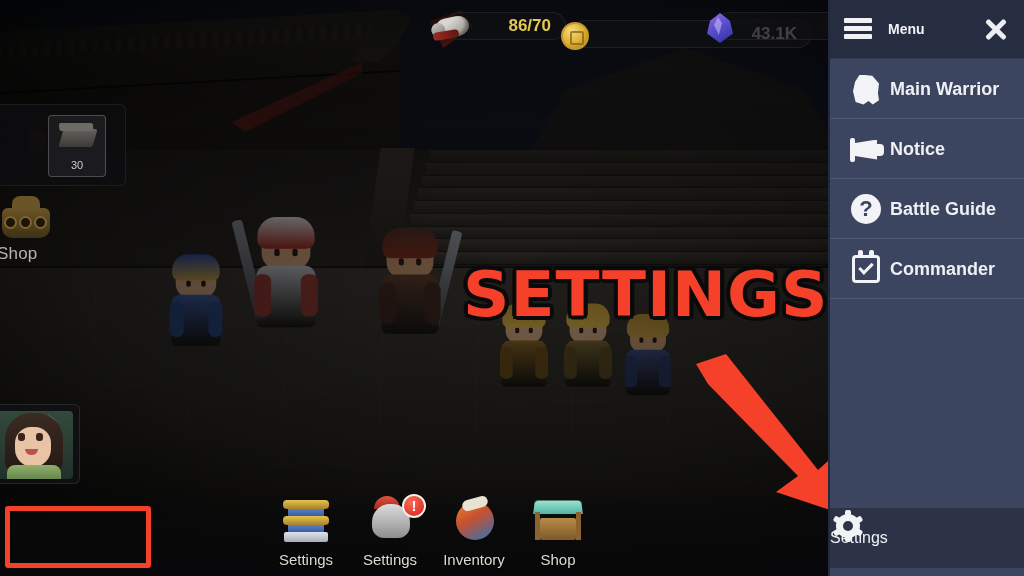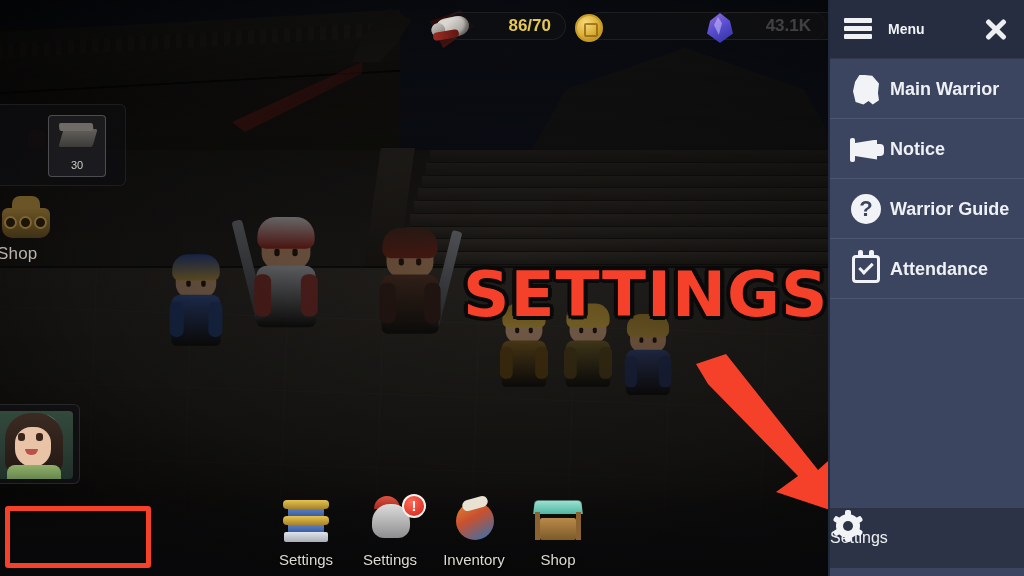--- a/index.html
+++ b/index.html
@@ -265,21 +265,21 @@
     content:""; position:absolute; left:-6px; top:3px;
     width:14px; height:14px; border-radius:50%;
     background:linear-gradient(160deg,#cfccc7,#7e7b77);
   }
   .horn-strap {
     position:absolute; left:0px; top:22px; width:26px; height:8px;
     background:linear-gradient(90deg,#9e2a22,#5e1713);
     border-radius:5px; transform:rotate(-10deg);
   }
 
-  #res-gold { left:586px; width:240px; }
+  #res-gold { left:572px; width:240px;margin-top:8px; }
   #res-gold .val { color:#efeae2; }
   .coin {
     position:absolute; left:2px; top:5px; width:28px; height:28px;
     border-radius:50%;
     background:radial-gradient(circle at 36% 30%, #f6dc7c 0%, #dcae36 55%, #a97c18 100%);
     border:2px solid #c69a26;
   }
   .coin:after{
     content:""; position:absolute; left:7px; top:7px; width:10px; height:10px;
     border:2px solid rgba(140,98,16,.75); border-radius:2px;
@@ -771,32 +771,32 @@
               <div class="nub"></div>
           </div>
         </div>
         <div class="m-label">Notice</div>
       </div>
 
       <div class="menu-row">
         <div class="m-ico">
           <div class="ico-question"></div>
         </div>
-        <div class="m-label">Warrior Guide</div>
+        <div class="m-label">Battle Guide</div>
       </div>
 
       <div class="menu-row">
         <div class="m-ico">
           <div class="ico-calendar">
             <div class="tab-l"></div>
               <div class="tab-r"></div>
             <div class="check"></div>
           </div>
         </div>
-        <div class="m-label">Attendance</div>
+        <div class="m-label">Commander</div>
       </div>
     </div>
 
     <div class="settings-row">
       <div class="m-ico">
         <div class="ico-gear">
           <i></i>
             <i></i>
             <i></i>
           <div class="ring"></div>

